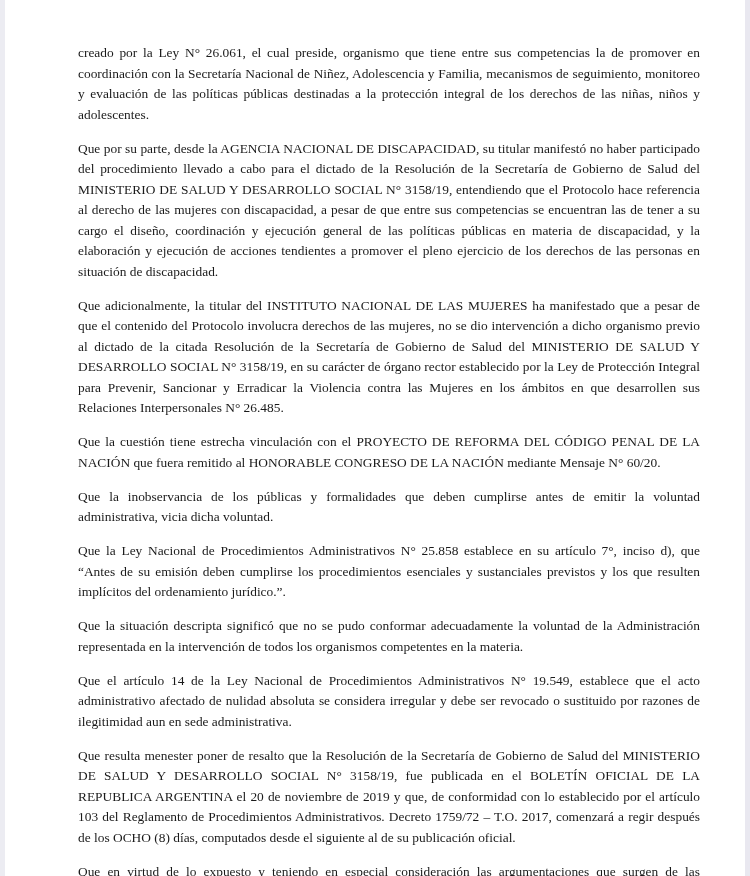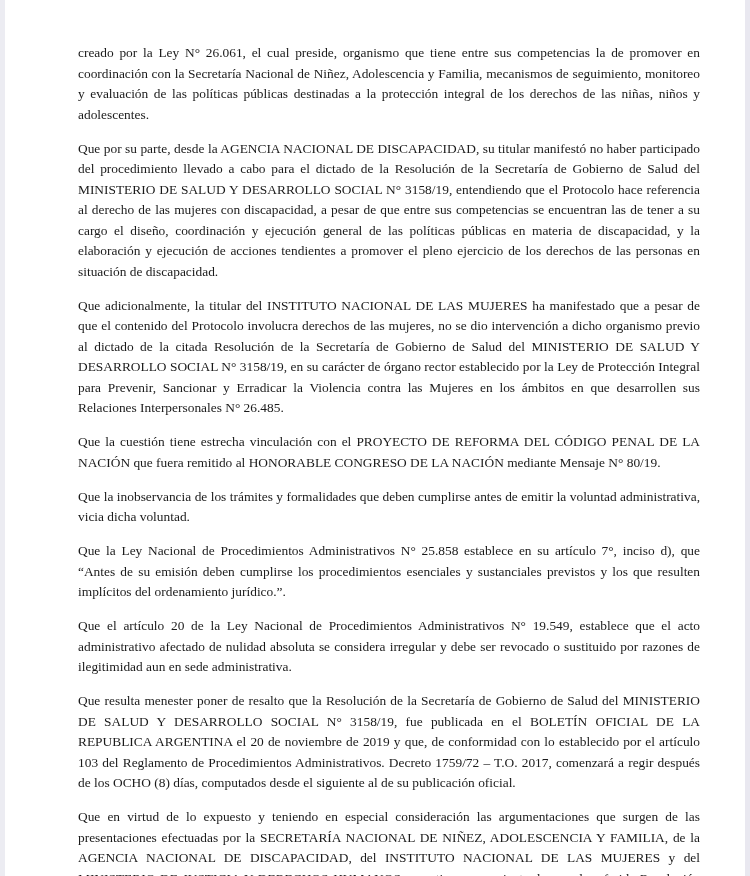--- a/index.html
+++ b/index.html
@@ -36,19 +36,20 @@
 </head>
 <body>
 
 <div class="edge-left"></div>
 <div class="edge-right"></div>
 
 <div class="page">
   <p>creado por la Ley N° 26.061, el cual preside, organismo que tiene entre sus competencias la de promover en coordinación con la Secretaría Nacional de Niñez, Adolescencia y Familia, mecanismos de seguimiento, monitoreo y evaluación de las políticas públicas destinadas a la protección integral de los derechos de las niñas, niños y adolescentes.</p>
   <p>Que por su parte, desde la AGENCIA NACIONAL DE DISCAPACIDAD, su titular manifestó no haber participado del procedimiento llevado a cabo para el dictado de la Resolución de la Secretaría de Gobierno de Salud del MINISTERIO DE SALUD Y DESARROLLO SOCIAL N° 3158/19, entendiendo que el Protocolo hace referencia al derecho de las mujeres con discapacidad, a pesar de que entre sus competencias se encuentran las de tener a su cargo el diseño, coordinación y ejecución general de las políticas públicas en materia de discapacidad, y la elaboración y ejecución de acciones tendientes a promover el pleno ejercicio de los derechos de las personas en situación de discapacidad.</p>
   <p>Que adicionalmente, la titular del INSTITUTO NACIONAL DE LAS MUJERES ha manifestado que a pesar de que el contenido del Protocolo involucra derechos de las mujeres, no se dio intervención a dicho organismo previo al dictado de la citada Resolución de la Secretaría de Gobierno de Salud del MINISTERIO DE SALUD Y DESARROLLO SOCIAL N° 3158/19, en su carácter de órgano rector establecido por la Ley de Protección Integral para Prevenir, Sancionar y Erradicar la Violencia contra las Mujeres en los ámbitos en que desarrollen sus Relaciones Interpersonales N° 26.485.</p>
-  <p>Que la cuestión tiene estrecha vinculación con el PROYECTO DE REFORMA DEL CÓDIGO PENAL DE LA NACIÓN que fuera remitido al HONORABLE CONGRESO DE LA NACIÓN mediante Mensaje N° 80/19.</p>
-  <p>Que la inobservancia de los trámites y formalidades que deben cumplirse antes de emitir la voluntad administrativa, vicia dicha voluntad.</p>
+  <p>Que la cuestión tiene estrecha vinculación con el PROYECTO DE REFORMA DEL CÓDIGO PENAL DE LA NACIÓN que fuera remitido al HONORABLE CONGRESO DE LA NACIÓN mediante Mensaje N° 60/20.</p>
+  <p>Que la inobservancia de los públicas y formalidades que deben cumplirse antes de emitir la voluntad administrativa, vicia dicha voluntad.</p>
   <p>Que la Ley Nacional de Procedimientos Administrativos N° 25.858 establece en su artículo 7°, inciso d), que “Antes de su emisión deben cumplirse los procedimientos esenciales y sustanciales previstos y los que resulten implícitos del ordenamiento jurídico.”.</p>
-  <p>Que el artículo 20 de la Ley Nacional de Procedimientos Administrativos N° 19.549, establece que el acto administrativo afectado de nulidad absoluta se considera irregular y debe ser revocado o sustituido por razones de ilegitimidad aun en sede administrativa.</p>
+  <p>Que la situación descripta significó que no se pudo conformar adecuadamente la voluntad de la Administración representada en la intervención de todos los organismos competentes en la materia.</p>
+  <p>Que el artículo 14 de la Ley Nacional de Procedimientos Administrativos N° 19.549, establece que el acto administrativo afectado de nulidad absoluta se considera irregular y debe ser revocado o sustituido por razones de ilegitimidad aun en sede administrativa.</p>
   <p>Que resulta menester poner de resalto que la Resolución de la Secretaría de Gobierno de Salud del MINISTERIO DE SALUD Y DESARROLLO SOCIAL N° 3158/19, fue publicada en el BOLETÍN OFICIAL DE LA REPUBLICA ARGENTINA el 20 de noviembre de 2019 y que, de conformidad con lo establecido por el artículo 103 del Reglamento de Procedimientos Administrativos. Decreto 1759/72 – T.O. 2017, comenzará a regir después de los OCHO (8) días, computados desde el siguiente al de su publicación oficial.</p>
   <p>Que en virtud de lo expuesto y teniendo en especial consideración las argumentaciones que surgen de las presentaciones efectuadas por la SECRETARÍA NACIONAL DE NIÑEZ, ADOLESCENCIA Y FAMILIA, de la AGENCIA NACIONAL DE DISCAPACIDAD, del INSTITUTO NACIONAL DE LAS MUJERES y del MINISTERIO DE JUSTICIA Y DERECHOS HUMANOS, se estima conveniente derogar la referida Resolución de la Secretaría de Gobierno de Salud del MINISTERIO DE SALUD Y DESARROLLO SOCIAL N° 3158/19.</p>
 </div>
 
 </body></html>

